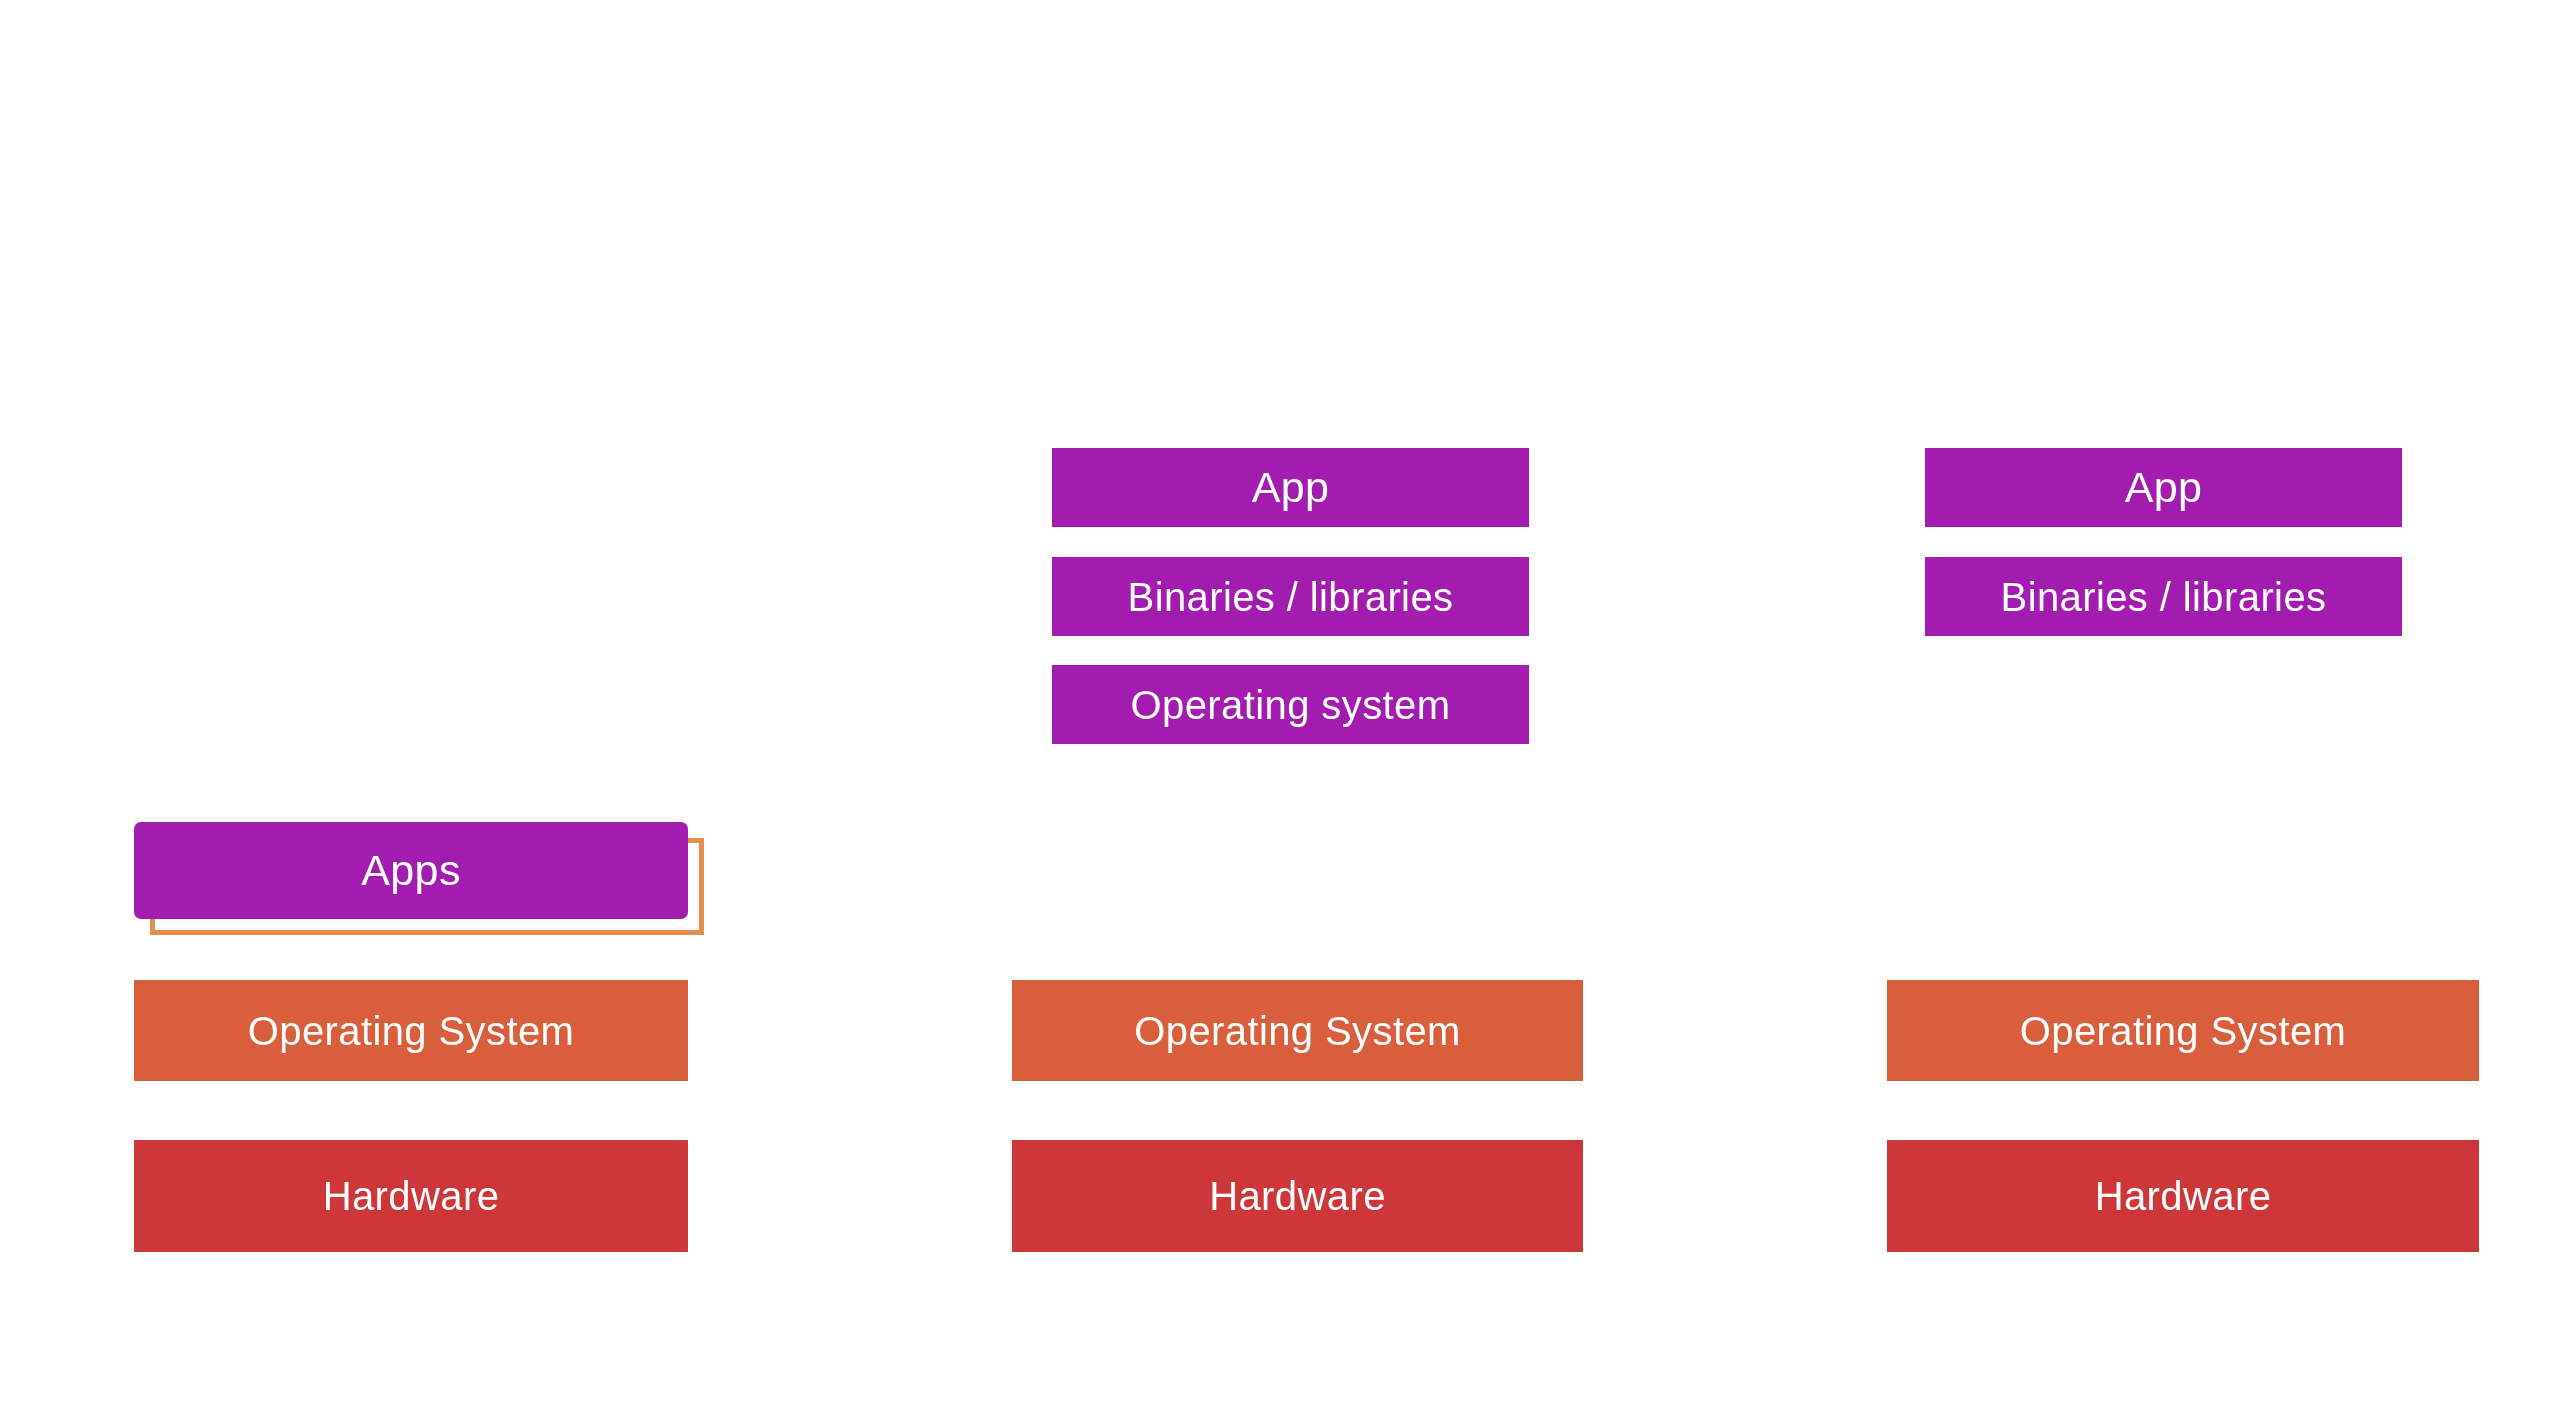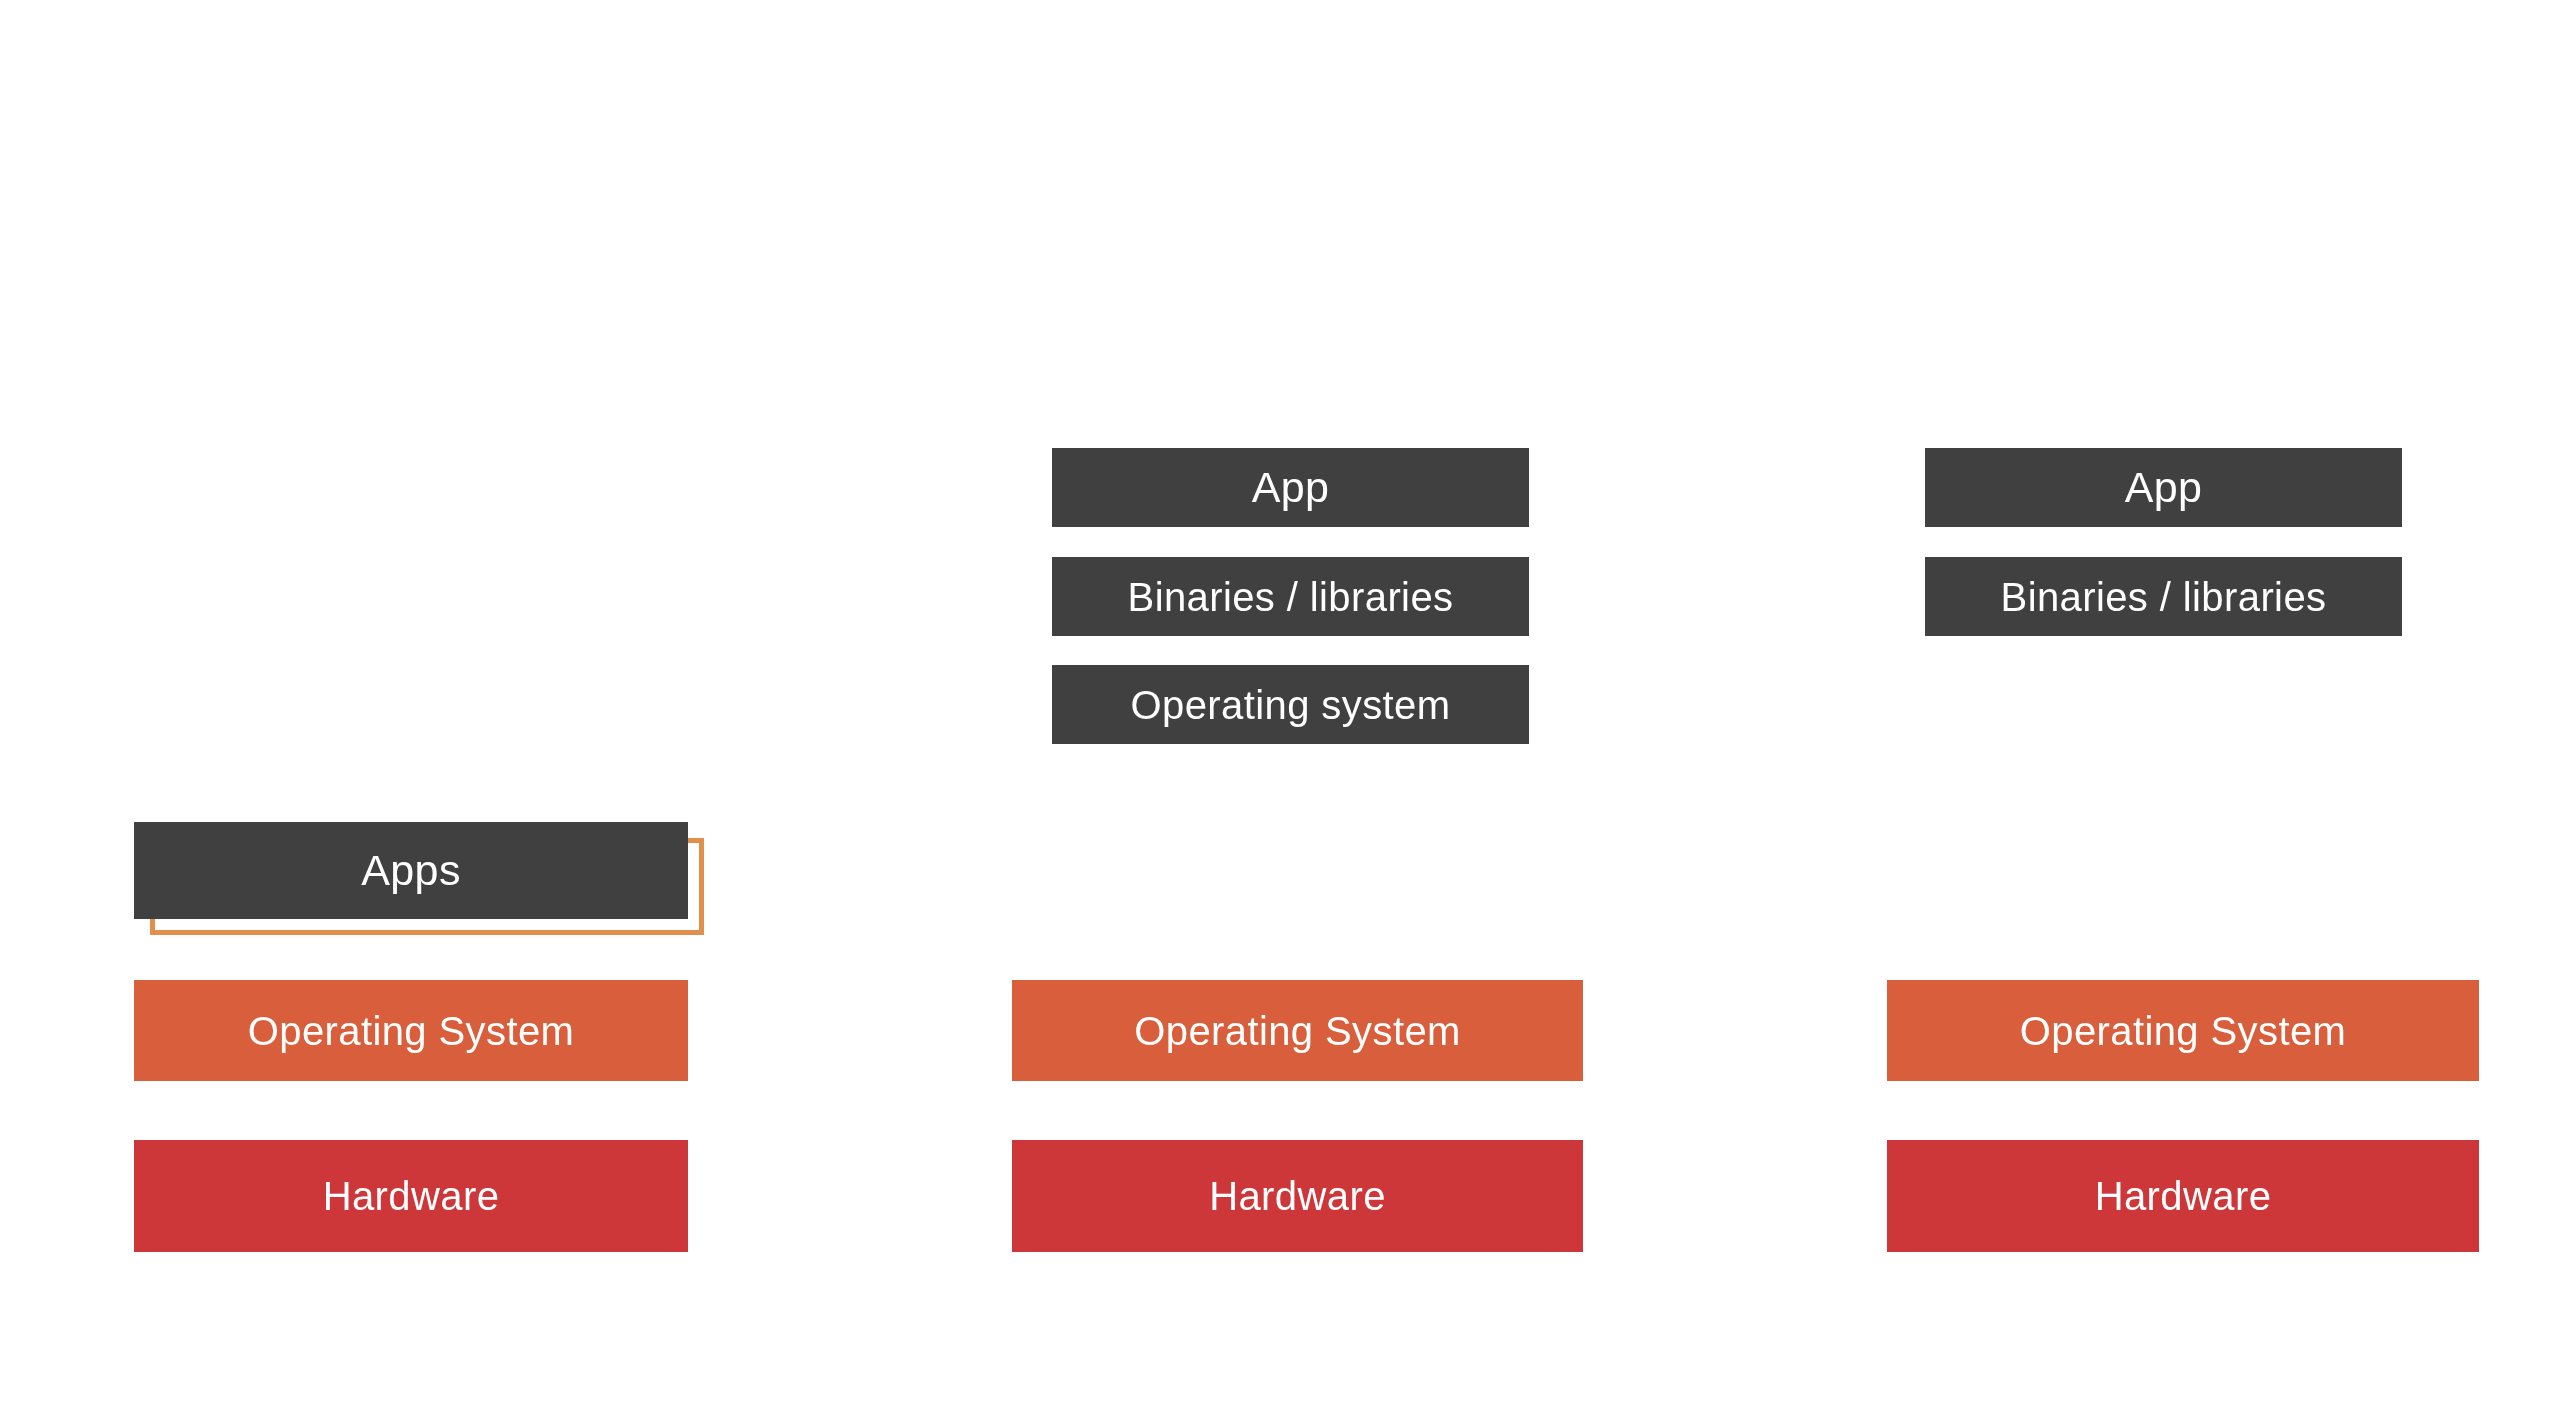--- a/index.html
+++ b/index.html
@@ -34,21 +34,21 @@
     white-space: nowrap;
     user-select: none;
   }
 
   .block .block-label {
     display: block;
     line-height: 1;
   }
 
   
-  .fill-orange   { background: #404040; }
+  .fill-orange   { background: #a21caf; }
   .fill-osband   { background: #D95F3C; }
   .fill-hardware { background: #CE3739; margin-top: 30px; }
 
   
   .outline-ghost {
     position: absolute;
     box-sizing: border-box;
     background: transparent;
     border: 5.9px solid #E18F4A;
     z-index: 1;
@@ -59,21 +59,21 @@
   .txt-lg { font-size: 43px; }
   .txt-md { font-size: 40px; }
 </style>
 </head>
 <body>
 
 <div id="diagram-canvas">
 
   <div class="outline-ghost" style="left:150px; top:838px; width:554px; height:97px;"></div>
 
-  <div class="block fill-orange ghost-owner txt-lg" style="left:134px; top:822px; width:554px; height:97px;">
+  <div class="block fill-orange ghost-owner txt-lg" style="left:134px; top:822px; width:554px; height:97px;border-radius:7px;">
     <span class="block-label">Apps</span>
   </div>
 
   <div class="block fill-osband txt-md" style="left:134px; top:980px; width:554px; height:101px;">
     <span class="block-label">Operating System</span>
   </div>
 
   <div class="block fill-hardware txt-md" style="left:134px; top:1110px; width:554px; height:112px;">
     <span class="block-label">Hardware</span>
   </div>

